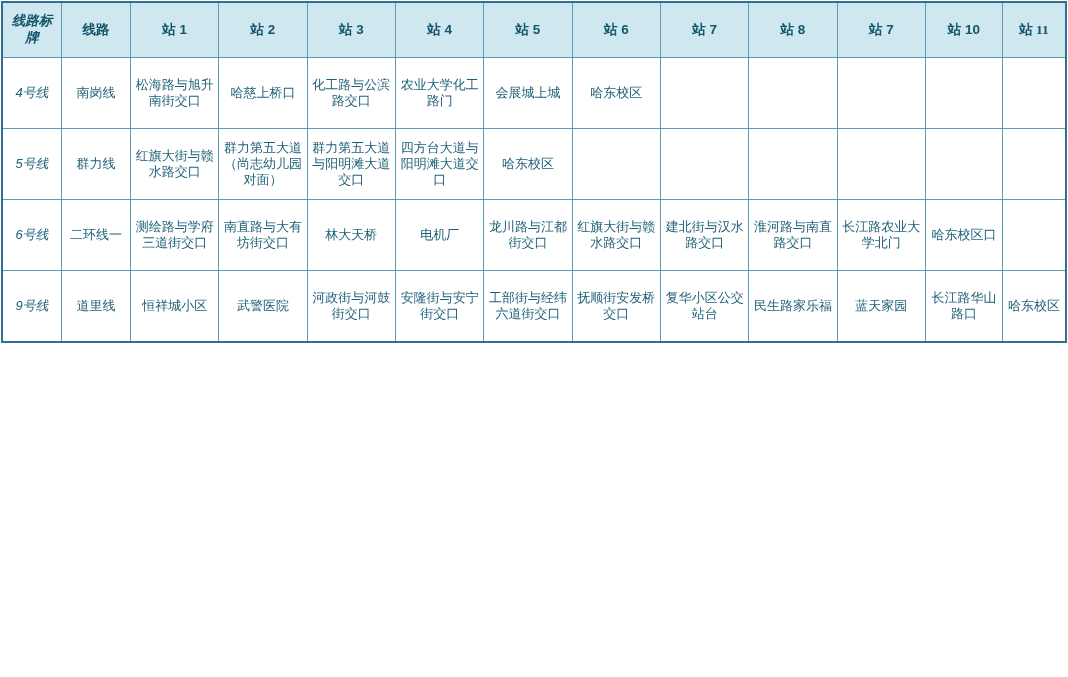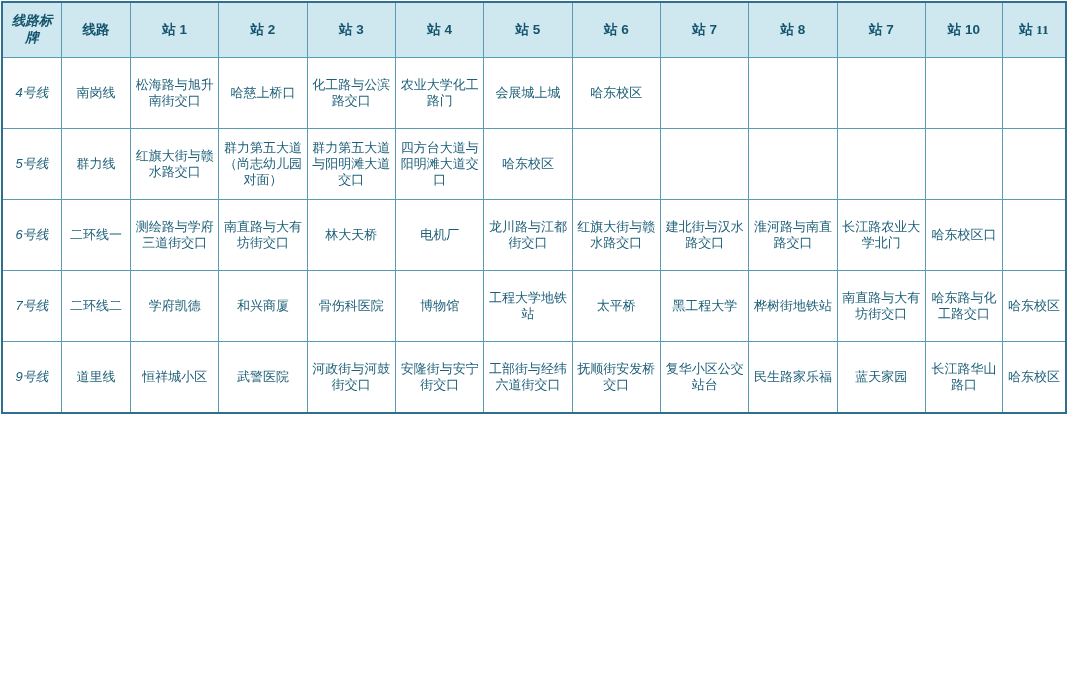--- a/index.html
+++ b/index.html
@@ -113,35 +113,20 @@
         <td class="col-st">电机厂</td>
         <td class="col-st">龙川路与江都街交口</td>
         <td class="col-st">红旗大街与赣水路交口</td>
         <td class="col-st">建北街与汉水路交口</td>
         <td class="col-st">淮河路与南直路交口</td>
         <td class="col-st">长江路农业大学北门</td>
         <td class="col-st10">哈东校区口</td>
         <td class="col-last"></td>
       </tr>
       <tr>
-        <td class="col-tag">7号线</td>
-        <td class="col-line">二环线二</td>
-        <td class="col-st">学府凯德</td>
-        <td class="col-st">和兴商厦</td>
-        <td class="col-st">骨伤科医院</td>
-        <td class="col-st">博物馆</td>
-        <td class="col-st">工程大学地铁站</td>
-        <td class="col-st">太平桥</td>
-        <td class="col-st">黑工程大学</td>
-        <td class="col-st">桦树街地铁站</td>
-        <td class="col-st">南直路与大有坊街交口</td>
-        <td class="col-st10">哈东路与化工路交口</td>
-        <td class="col-last">哈东校区</td>
-      </tr>
-      <tr>
         <td class="col-tag">9号线</td>
         <td class="col-line">道里线</td>
         <td class="col-st">恒祥城小区</td>
         <td class="col-st">武警医院</td>
         <td class="col-st">河政街与河鼓街交口</td>
         <td class="col-st">安隆街与安宁街交口</td>
         <td class="col-st">工部街与经纬六道街交口</td>
         <td class="col-st">抚顺街安发桥交口</td>
         <td class="col-st">复华小区公交站台</td>
         <td class="col-st">民生路家乐福</td>

